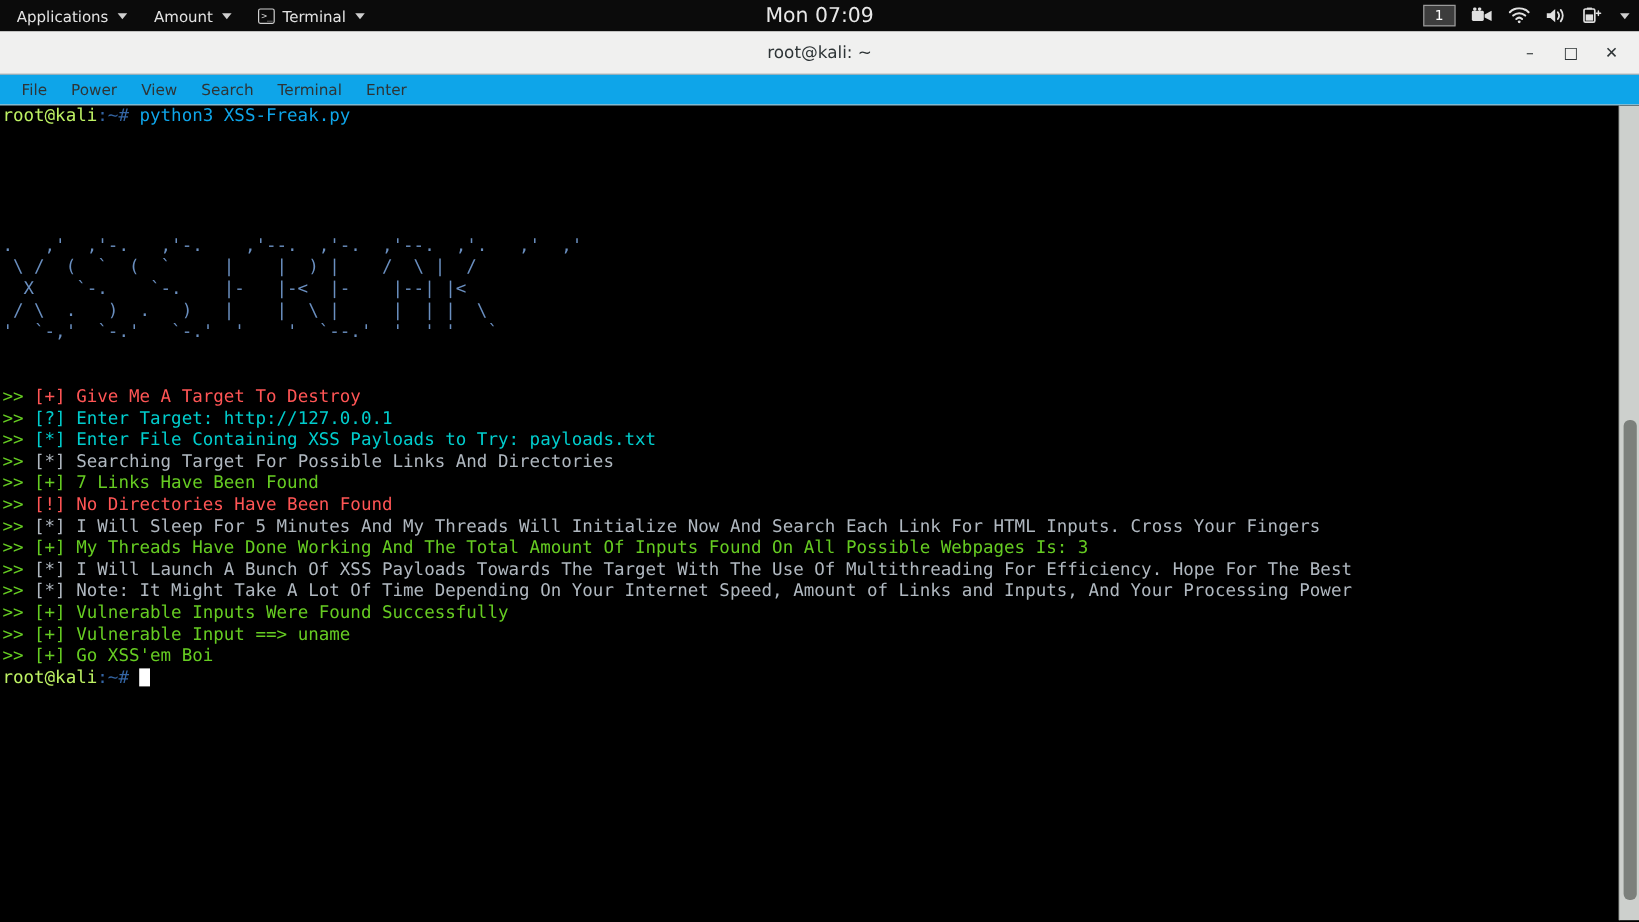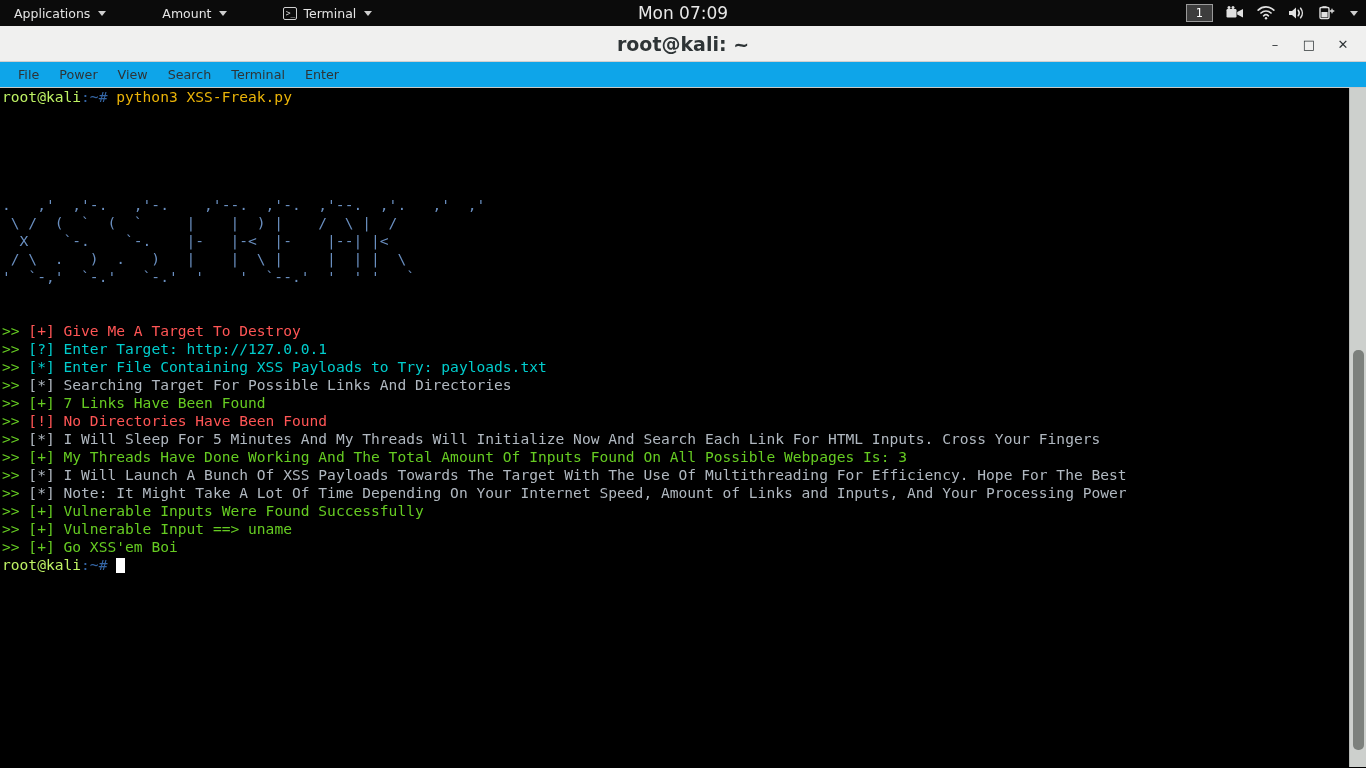--- a/index.html
+++ b/index.html
@@ -19,21 +19,21 @@
     background: #0b0b0b;
     display: flex;
     align-items: center;
     color: #d8d8d8;
     font-size: 12.5px;
   }
   .panel-menu {
     display: flex;
     align-items: center;
     gap: 6px;
-    padding: 0 28px;
+    padding: 0 11px;
     height: 26px;
     cursor: default;
     color: #e3e3e3;
   }
   .panel-menu:first-child { padding-left: 14px; }
   .caret {
     width: 0; height: 0;
     border-left: 4px solid transparent;
     border-right: 4px solid transparent;
     border-top: 5px solid #cfcfcf;
@@ -90,23 +90,23 @@
   #titlebar {
     height: 36px;
     background: #f0f0ef;
     border-bottom: 1px solid #cfcfcf;
     position: relative;
     display: flex;
     align-items: center;
     justify-content: center;
   }
   #window-title {
-    font-size: 19px;
+    font-size: 14px;
     color: #2e3436;
-    font-weight: bold;
+    font-weight: normal;
   }
   #window-buttons {
     position: absolute;
     right: 6px; top: 0;
     height: 36px;
     display: flex;
     align-items: center;
     gap: 0px;
   }
   .winbtn {
@@ -150,21 +150,21 @@
     letter-spacing: 0px;
   }
   .ln { height: 18px; }
 
   .c-red     { color: #ff5555; }
   .c-dred    { color: #bef264; }
   .c-green   { color: #66cc22; }
   .c-cyan    { color: #00cdcd; }
   .c-blue    { color: #6a8fc0; }
   .c-gray    { color: #b0b8c0; }
-  .c-white   { color: #eab308; text-align: center; }
+  .c-white   { color: #0ea5e9; text-align: center; }
   .c-promptb { color: #3465a4; }
 
   .cursor {
     display: inline-block;
     width: 9px;
     height: 15px;
     background: #ffffff;
     vertical-align: -3px;
   }
 

